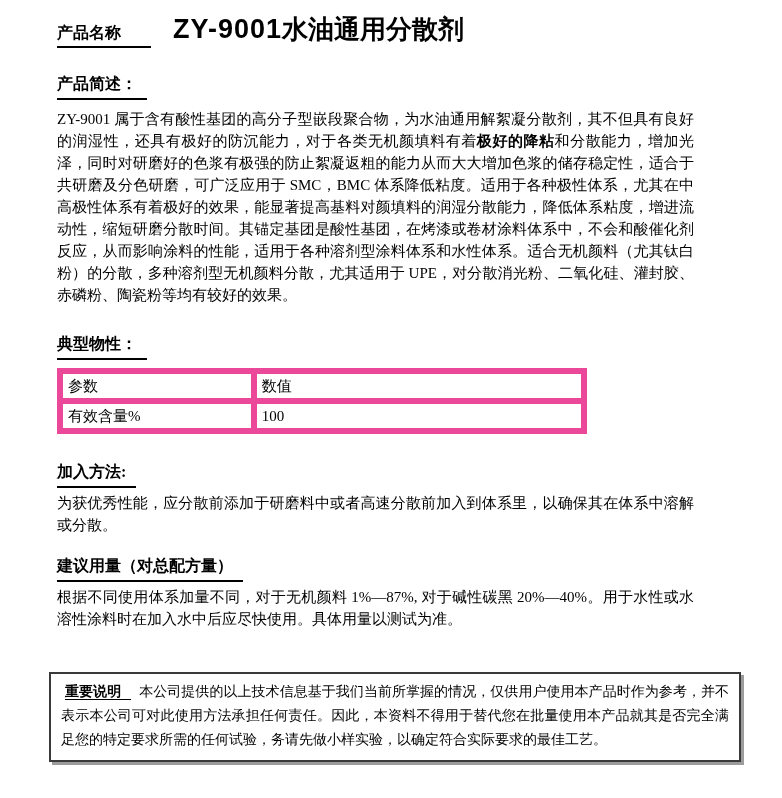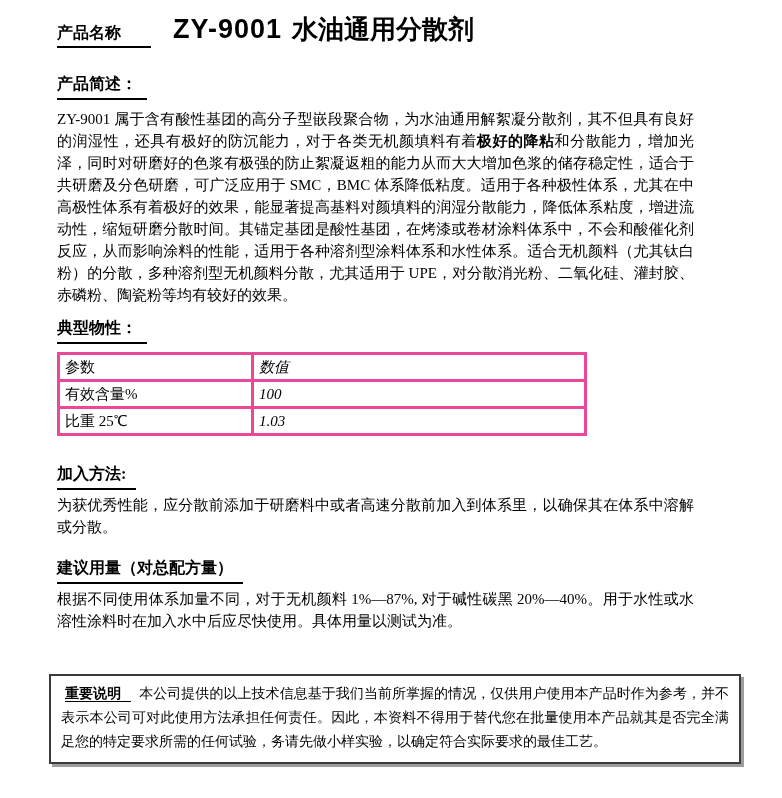--- a/index.html
+++ b/index.html
@@ -34,37 +34,36 @@
   .product-code {
     font-size: 27px;
     font-weight: 900;
     letter-spacing: 1px;
     margin-left: 22px;
     font-family: "Liberation Sans", sans-serif;
   }
   .product-name {
     font-size: 26px;
     font-weight: 600;
-    margin-left: 10px;
     font-family: "Liberation Serif", serif;
     text-align: right;
   }
   
   .sec-heading {
     display: inline-block;
     font-size: 16px;
     font-weight: bold;
     font-family: "Liberation Serif", serif;
     border-bottom: 2px solid #000;
     padding-right: 10px;
     padding-bottom: 3px;
     margin: 0;
   }
   .h-intro    { margin-top: 26px; }
-  .h-props    { margin-top: 12px; }
+  .h-props    { margin-top: 28px; }
   .h-method   { margin-top: 28px; }
   .h-dosage   { margin-top: 20px; }
   .h-pack     { margin-top: 18px; }
   
   .body-text {
     font-size: 15px;
     line-height: 22px;
     text-align: justify;
     font-family: "Liberation Serif", serif;
     margin: 8px 0 0 0;
@@ -72,28 +71,28 @@
   .body-text b { font-weight: bold; }
   
   table.props {
     border-collapse: collapse;
     margin-top: 8px;
     width: 530px;
     border: 2px solid #4a4a4a;
     font-family: "Liberation Serif", serif;
   }
   table.props td {
-    border: 3px solid #ec4899;
+    border: 6px solid #ec4899;
     font-size: 15px;
     padding: 2px 5px;
     height: 20px;
     vertical-align: middle;
   }
   table.props td.c1 { width: 186px; }
-  table.props td.c2 { width: 330px; font-style: italic; }
+  table.props td.c2 { width: 330px; }
   
   .notice-box {
     box-sizing: border-box;
     width: 692px;
     margin-left: -8px;
     margin-top: 42px;
     border: 2px solid #3a3a3a;
     box-shadow: 3px 3px 0 #9c9c9c;
     padding: 6px 10px 8px 10px;
     font-size: 14px;
@@ -130,24 +129,20 @@
     <table class="props">
       <tbody>
         <tr>
           <td class="c1">参数</td>
           <td class="c2">数值</td>
         </tr>
         <tr>
           <td class="c1">有效含量%</td>
           <td class="c2">100</td>
         </tr>
-        <tr>
-          <td class="c1">比重 25℃</td>
-          <td class="c2">1.03</td>
-        </tr>
       </tbody>
     </table>
   </div>
 
   <div>
     <h2 class="sec-heading h-method">加入方法:</h2>
     <p class="body-text" style="margin-top:4px">为获优秀性能，应分散前添加于研磨料中或者高速分散前加入到体系里，以确保其在体系中溶解或分散。</p>
   </div>
 
   <div>

